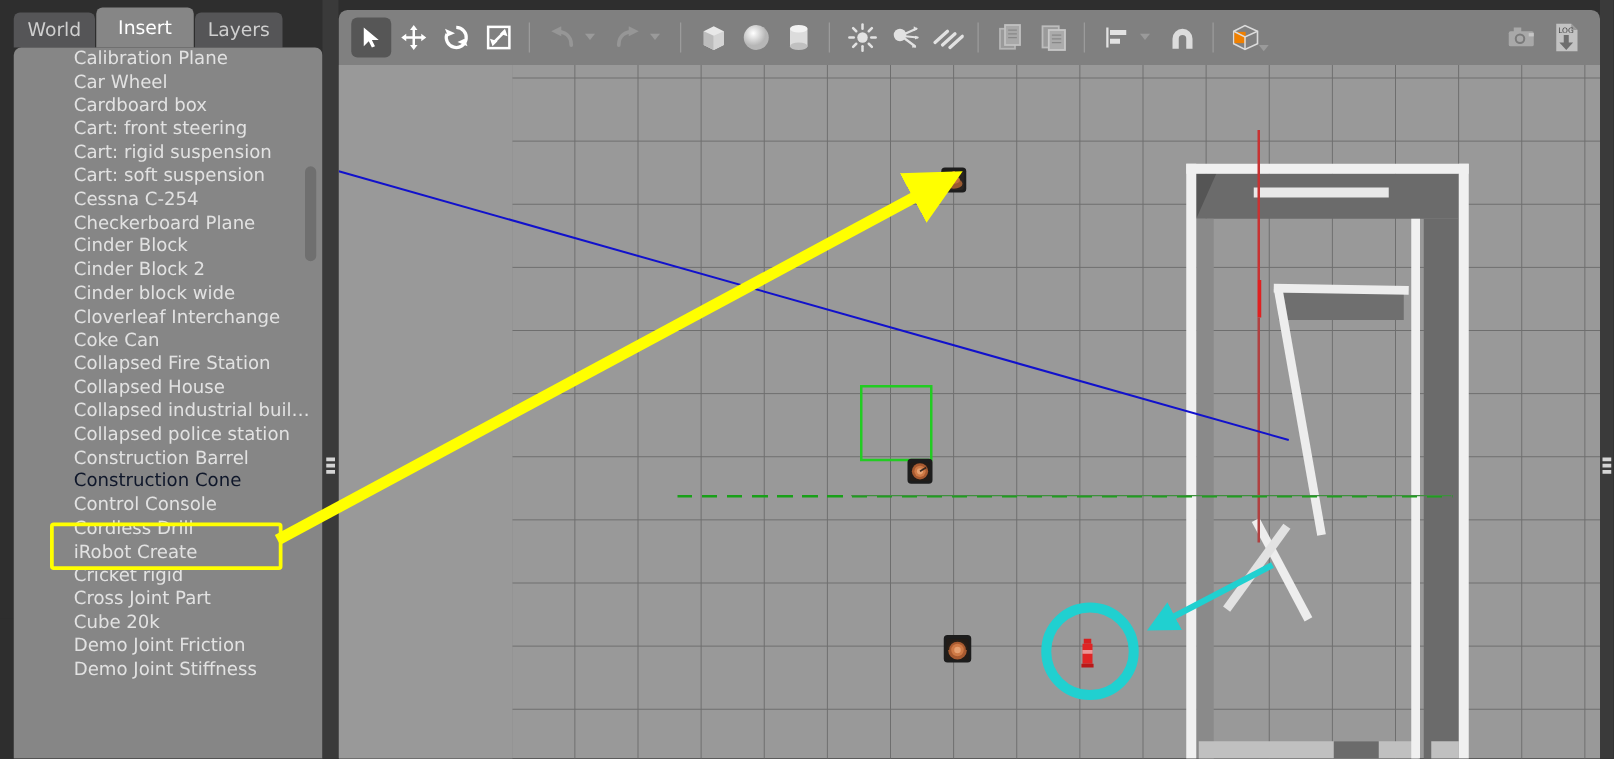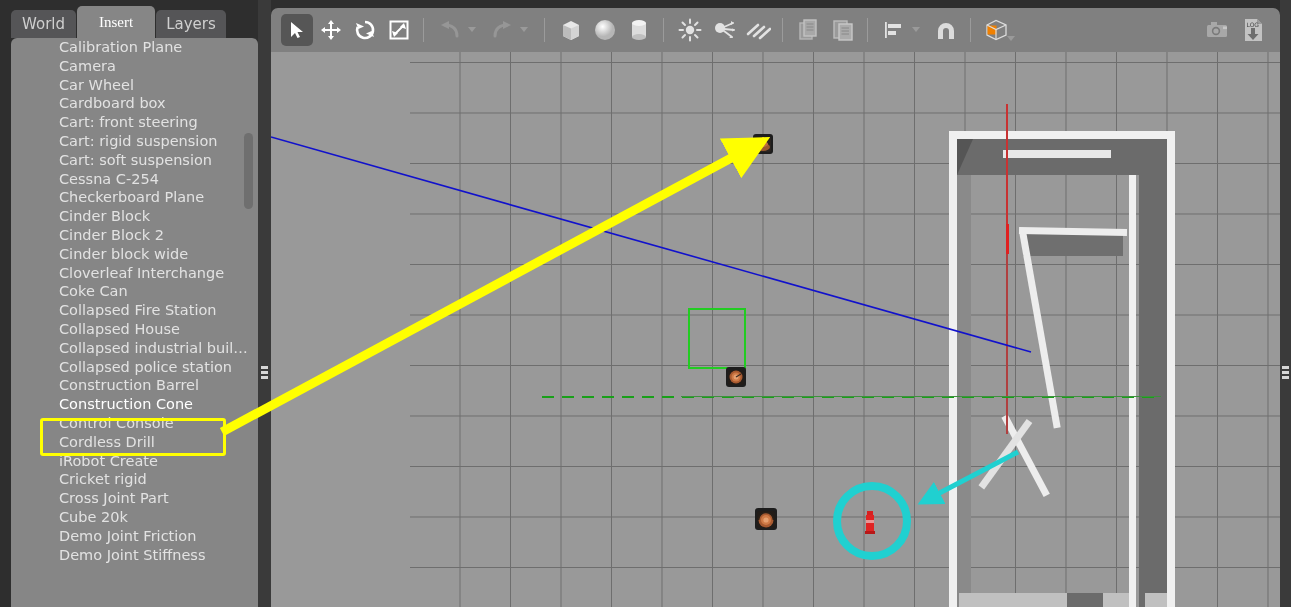--- a/index.html
+++ b/index.html
@@ -7,21 +7,21 @@
   #root{position:relative;width:1291px;height:607px;background:#2e2e2e;overflow:hidden;}
 
   
   #left-panel{position:absolute;left:0;top:0;width:258px;height:495px;background:#2e2e2e;}
   #tabbar{position:absolute;left:0;top:0;width:258px;height:38px;background:#2e2e2e;}
   .tab{position:absolute;top:10px;height:28px;border-radius:5px 5px 0 0;color:#d8d8d8;
        font-size:15px;line-height:28px;text-align:center;cursor:default;}
   .tab.inactive{background:#555557;color:#cfcfcf;}
   .tab.active{background:#868686;color:#ffffff;}
   #tab-world{left:11px;width:65px;}
-  #tab-insert{left:77px;width:78px;top:6px;height:32px;line-height:32px;font-family:Liberation Serif, serif;}
+  #tab-insert{left:77px;width:78px;top:6px;height:32px;line-height:32px;}
   #tab-layers{left:156px;width:70px;}
 
   #list-panel{position:absolute;left:11px;top:38px;width:247px;height:569px;background:#868686;
               border-radius:6px 6px 0 0;overflow:hidden;}
   #list-inner{position:absolute;left:0;top:0;width:247px;}
   .list-item{height:18.8px;line-height:18.8px;padding-left:48px;color:#e2e2e2;font-size:14.5px;
              white-space:nowrap;overflow:hidden;cursor:default;}
 
   
   #list-scrollbar{position:absolute;right:5px;top:0;width:9px;height:569px;}
@@ -113,39 +113,38 @@
 
     <div id="tabbar">
       <div class="tab inactive" id="tab-world">World</div>
       <div class="tab active" id="tab-insert">Insert</div>
       <div class="tab inactive" id="tab-layers">Layers</div>
     </div>
 
     <div id="list-panel">
       <div id="list-inner">
           <div class="list-item">Calibration Plane</div>
-          <div class="list-item">Camera</div>
           <div class="list-item">Car Wheel</div>
           <div class="list-item">Cardboard box</div>
           <div class="list-item">Cart: front steering</div>
           <div class="list-item">Cart: rigid suspension</div>
           <div class="list-item">Cart: soft suspension</div>
           <div class="list-item">Cessna C-254</div>
           <div class="list-item">Checkerboard Plane</div>
           <div class="list-item">Cinder Block</div>
           <div class="list-item">Cinder Block 2</div>
           <div class="list-item">Cinder block wide</div>
           <div class="list-item">Cloverleaf Interchange</div>
           <div class="list-item">Coke Can</div>
           <div class="list-item">Collapsed Fire Station</div>
           <div class="list-item">Collapsed House</div>
           <div class="list-item">Collapsed industrial buil…</div>
           <div class="list-item">Collapsed police station</div>
           <div class="list-item">Construction Barrel</div>
-          <div class="list-item" style="color: #ffffff;">Construction Cone</div>
+          <div class="list-item" style="color: #0f172a;">Construction Cone</div>
           <div class="list-item">Control Console</div>
           <div class="list-item">Cordless Drill</div>
           <div class="list-item">iRobot Create</div>
           <div class="list-item">Cricket rigid</div>
           <div class="list-item">Cross Joint Part</div>
           <div class="list-item">Cube 20k</div>
           <div class="list-item">Demo Joint Friction</div>
           <div class="list-item">Demo Joint Stiffness</div>
         </div>
       <div id="list-scrollbar">

